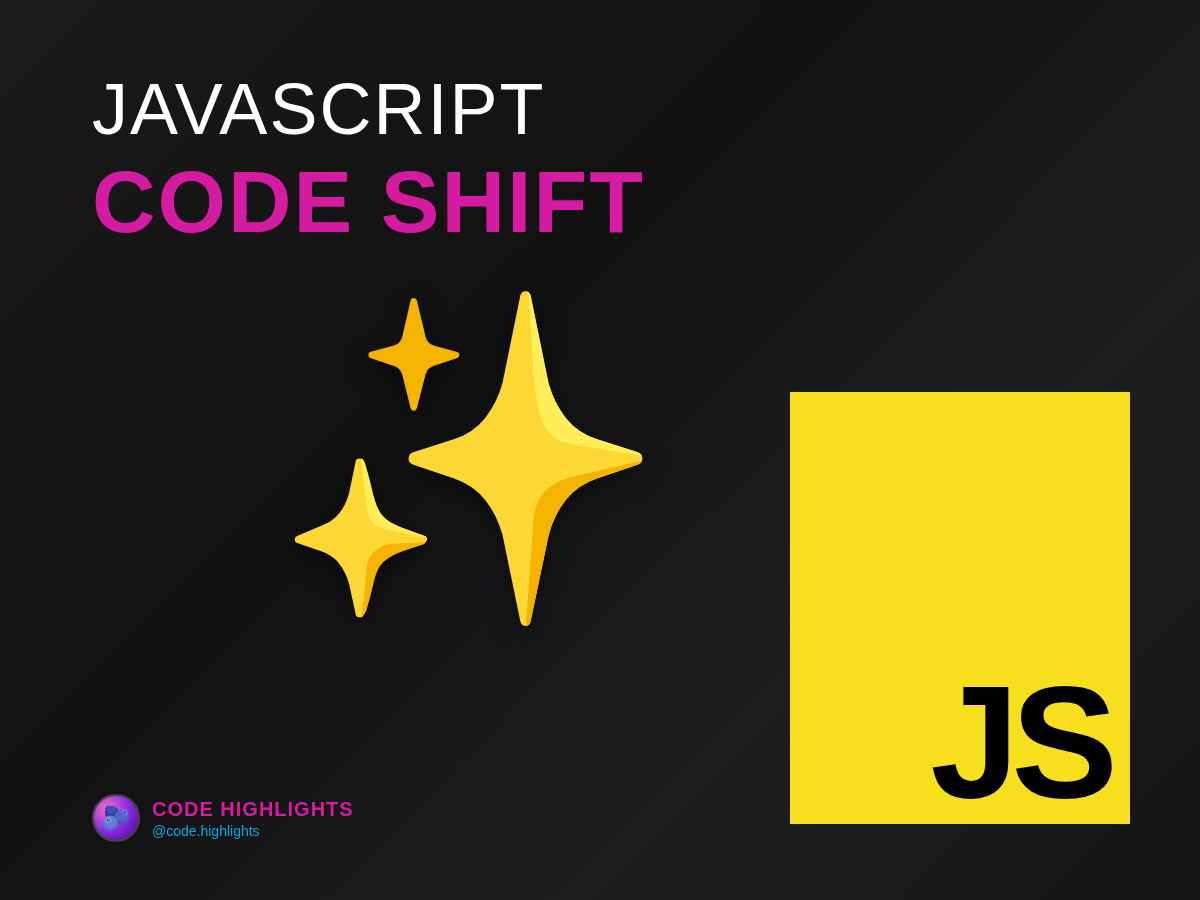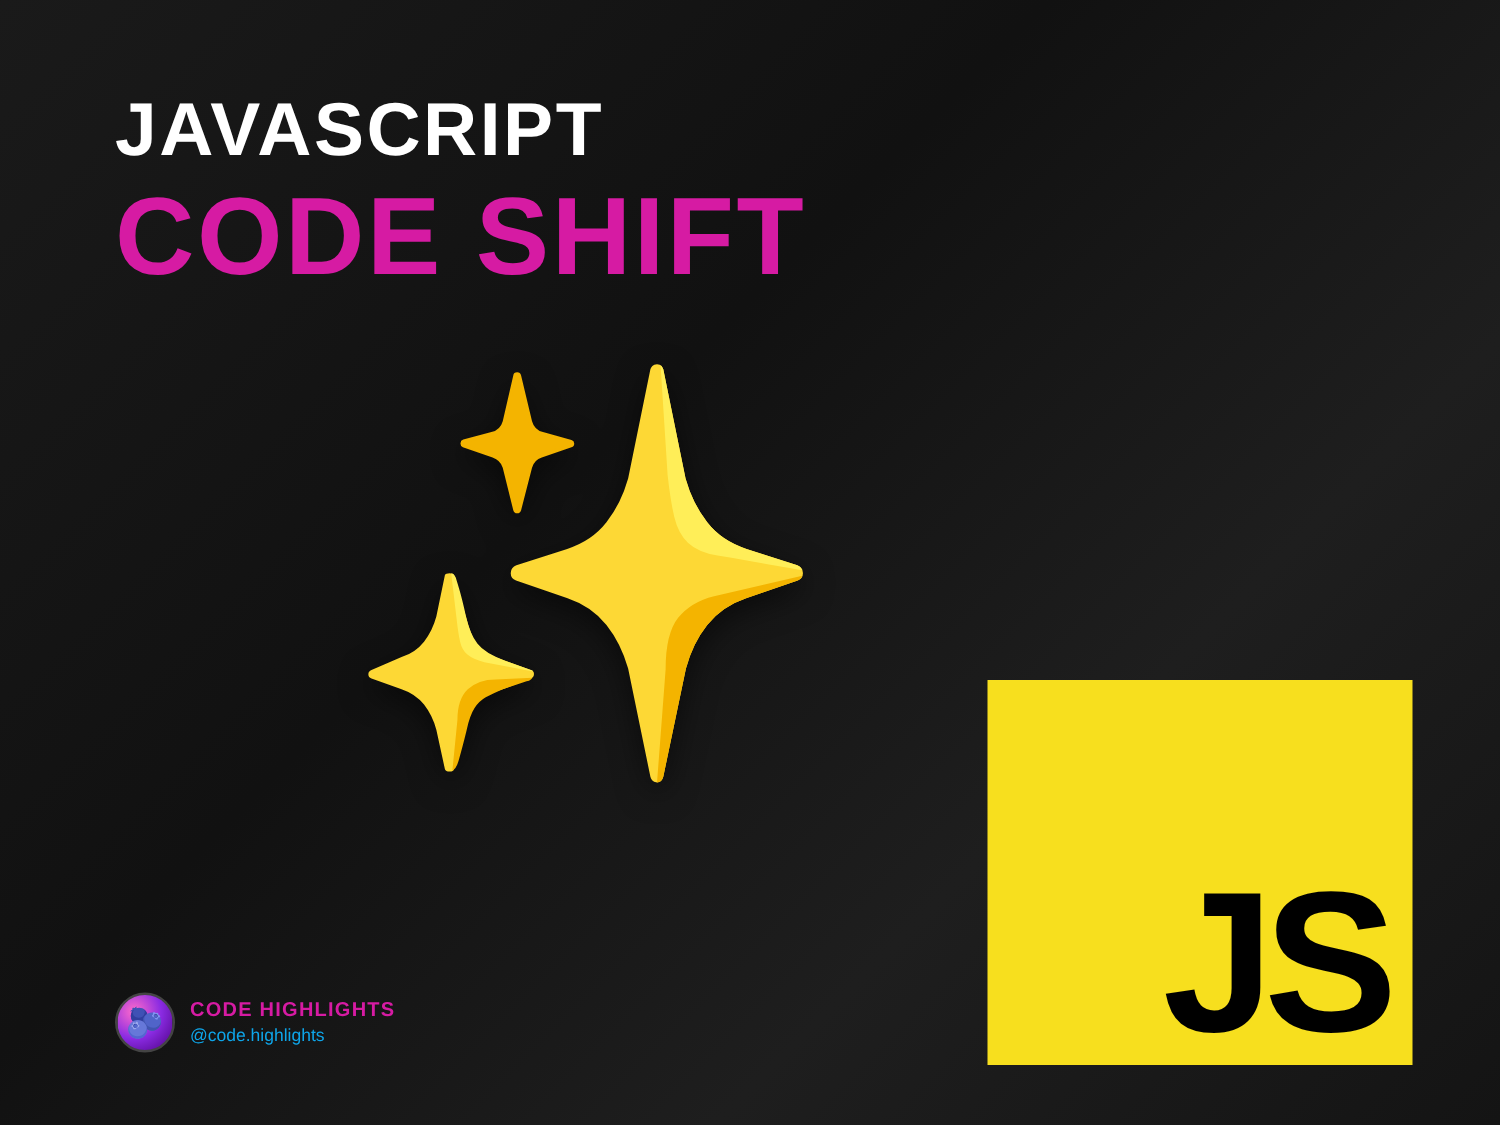--- a/index.html
+++ b/index.html
@@ -12,22 +12,22 @@
   position: relative;
   overflow: hidden;
 }
 .title-block {
   position: absolute;
   top: 72px;
   left: 92px;
 }
 .title-line1 {
   color: #ffffff;
-  font-size: 60px;
-  font-weight: 700;
+  font-size: 72px;
+  font-weight: 400;
   letter-spacing: 2px;
   line-height: 1.05;
 }
 .title-line2 {
   color: #d61ba3;
   font-size: 88px;
   font-weight: 900;
   letter-spacing: 2px;
   line-height: 1.05;
   margin-top: 8px;
@@ -36,23 +36,23 @@
   position: absolute;
   top: 300px;
   left: 270px;
   font-size: 320px;
   line-height: 1;
   filter: drop-shadow(0 8px 12px rgba(0,0,0,0.5));
 }
 .js-badge {
   position: absolute;
   right: 70px;
-  bottom: 48px;
+  bottom: 76px;
   width: 340px;
-  height: 308px;
+  height: 432px;
   background: #f7df1e;
   display: flex;
   align-items: flex-end;
   justify-content: flex-end;
 }
 .js-text {
   color: #000000;
   font-size: 160px;
   font-weight: 900;
   font-family: Arial, sans-serif;
@@ -75,21 +75,21 @@
   background: radial-gradient(circle at 30% 30%, #ff6bcb 0%, #8a2be2 50%, #4b0082 100%);
   border: 2px solid #444;
   display: flex;
   align-items: center;
   justify-content: center;
   font-size: 24px;
 }
 .brand-text { display: flex; flex-direction: column; }
 .brand-name {
   color: #d61ba3;
-  font-size: 16px;
+  font-size: 20px;
   font-weight: 900;
   letter-spacing: 1px;
 }
 .brand-handle {
   color: #0ea5e9;
   font-size: 14px;
   font-weight: 400;
   font-family: Arial, sans-serif;
   margin-top: 2px;
 }

